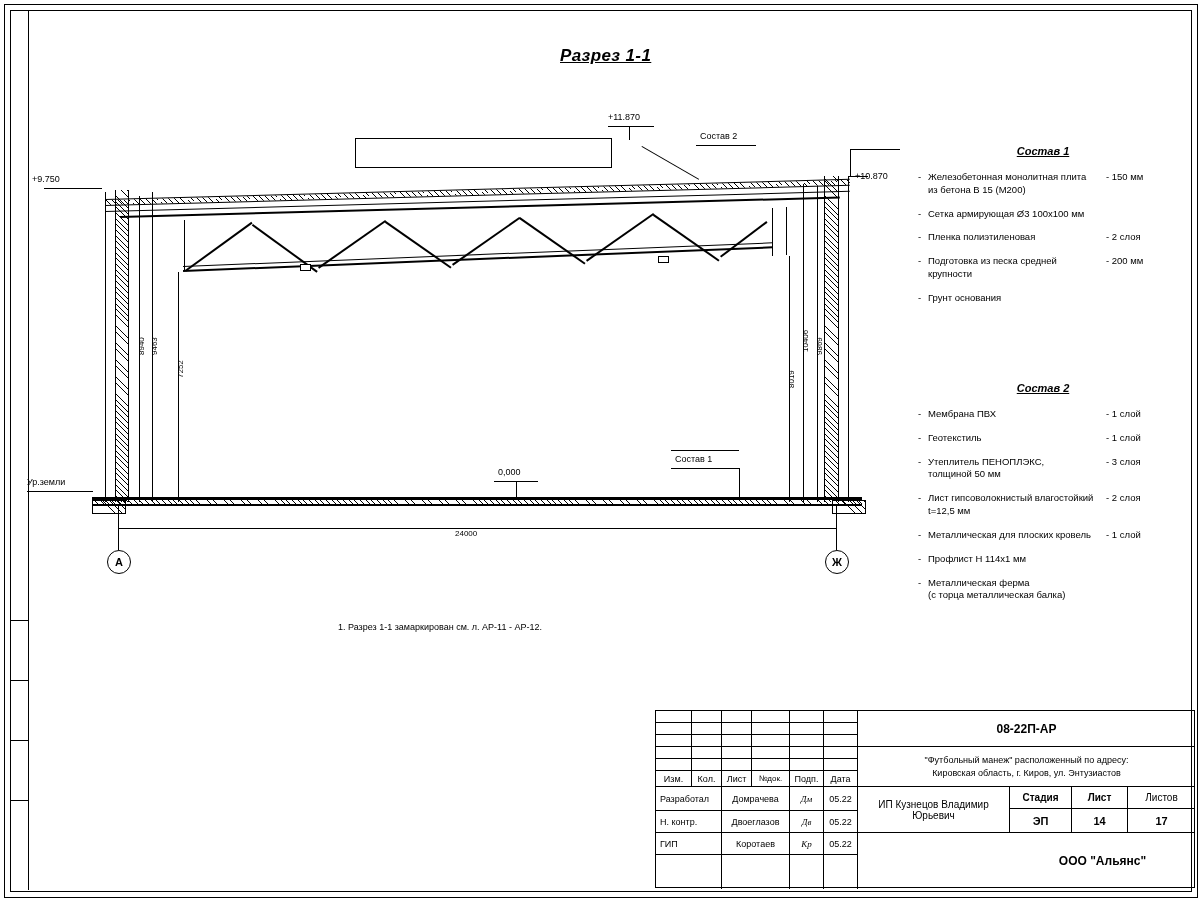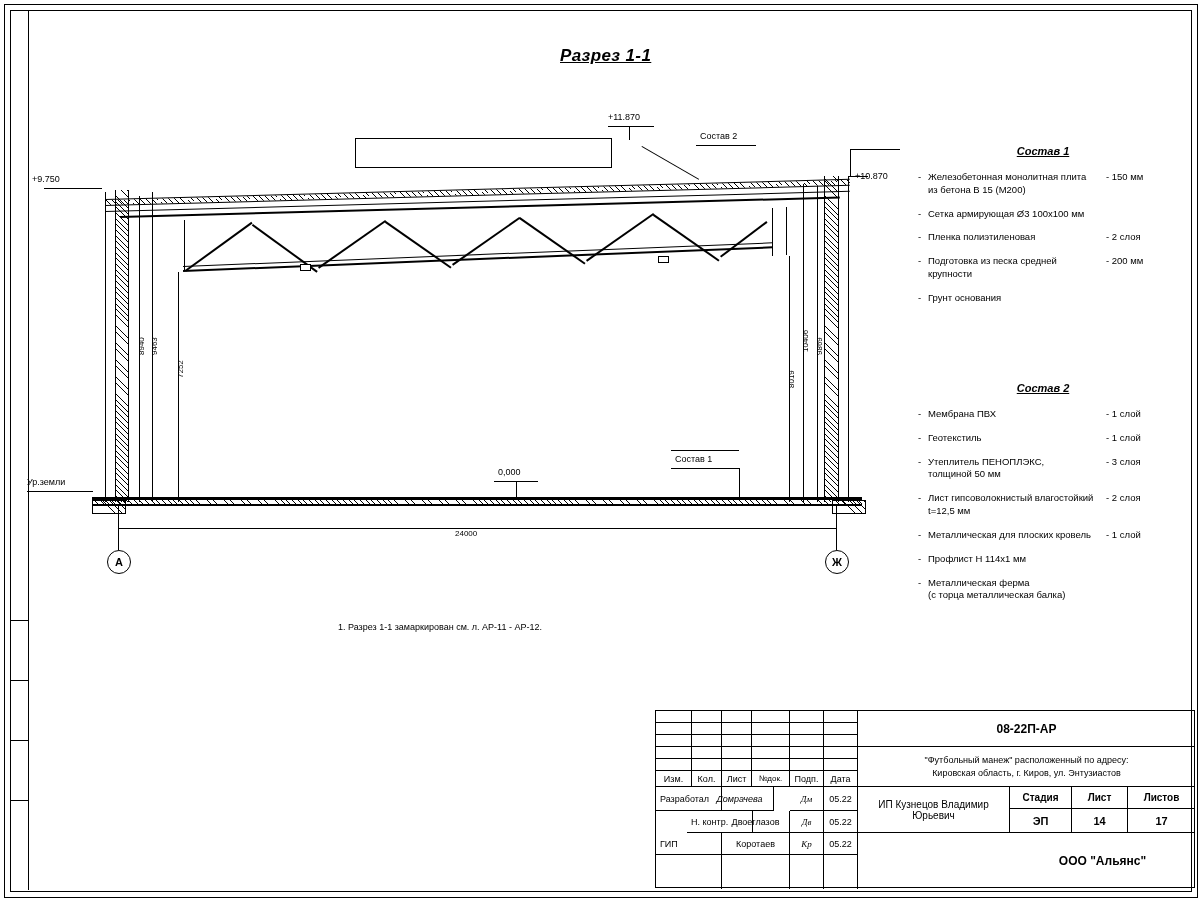--- a/index.html
+++ b/index.html
@@ -298,25 +298,25 @@
     <div class="cell" style="left:168px;top:48px;width:34px;height:12px;"></div>
 
     <div class="cell" style="left:0;top:60px;width:36px;height:16px;font-weight:normal;">Изм.</div>
     <div class="cell" style="left:36px;top:60px;width:30px;height:16px;">Кол.</div>
     <div class="cell" style="left:66px;top:60px;width:30px;height:16px;">Лист</div>
     <div class="cell" style="left:96px;top:60px;width:38px;height:16px;font-size:8px;">№док.</div>
     <div class="cell" style="left:134px;top:60px;width:34px;height:16px;">Подп.</div>
     <div class="cell" style="left:168px;top:60px;width:34px;height:16px;">Дата</div>
 
     <div class="cell" style="left:0;top:76px;width:66px;height:24px;justify-content:flex-start;padding-left:4px;">Разработал</div>
-    <div class="cell" style="left:50px;top:76px;width:68px;height:24px;font-style:italic;">Домрачева</div>
+    <div class="cell" style="left:66px;top:76px;width:68px;height:24px;">Домрачева</div>
     <div class="cell sig" style="left:134px;top:76px;width:34px;height:24px;">Дм</div>
     <div class="cell" style="left:168px;top:76px;width:34px;height:24px;">05.22</div>
 
-    <div class="cell" style="left:0;top:100px;width:66px;height:22px;justify-content:flex-start;padding-left:4px;margin-left:31px;">Н. контр.</div>
+    <div class="cell" style="left:0;top:100px;width:66px;height:22px;justify-content:flex-start;padding-left:4px;">Н. контр.</div>
     <div class="cell" style="left:66px;top:100px;width:68px;height:22px;">Двоеглазов</div>
     <div class="cell sig" style="left:134px;top:100px;width:34px;height:22px;">Дв</div>
     <div class="cell" style="left:168px;top:100px;width:34px;height:22px;">05.22</div>
 
     <div class="cell" style="left:0;top:122px;width:66px;height:22px;justify-content:flex-start;padding-left:4px;">ГИП</div>
     <div class="cell" style="left:66px;top:122px;width:68px;height:22px;">Коротаев</div>
     <div class="cell sig" style="left:134px;top:122px;width:34px;height:22px;">Кр</div>
     <div class="cell" style="left:168px;top:122px;width:34px;height:22px;">05.22</div>
 
     <div class="cell" style="left:0;top:144px;width:66px;height:34px;border-bottom:none;"></div>
@@ -329,21 +329,21 @@
     <div class="cell" style="left:202px;top:36px;width:337px;height:40px;border-right:none;flex-direction:column;line-height:1.35;font-size:9px;">
       <span>"Футбольный манеж" расположенный по адресу:</span>
       <span>Кировская область, г. Киров, ул. Энтузиастов</span>
     </div>
 
     <div class="cell" style="left:202px;top:76px;width:152px;height:46px;font-size:10px;">ИП Кузнецов Владимир Юрьевич</div>
 
 
     <div class="cell" style="left:354px;top:76px;width:62px;height:22px;font-weight:bold;font-size:10px;">Стадия</div>
     <div class="cell" style="left:416px;top:76px;width:56px;height:22px;font-weight:bold;font-size:10px;">Лист</div>
-    <div class="cell" style="left:472px;top:76px;width:67px;height:22px;font-weight:bold;font-size:10px;border-right:none;">Листов</div>
+    <div class="cell" style="left:472px;top:76px;width:67px;height:22px;font-weight:normal;font-size:10px;border-right:none;">Листов</div>
 
     <div class="cell" style="left:354px;top:98px;width:62px;height:24px;font-weight:bold;font-size:11px;">ЭП</div>
     <div class="cell" style="left:416px;top:98px;width:56px;height:24px;font-weight:bold;font-size:11px;">14</div>
     <div class="cell" style="left:472px;top:98px;width:67px;height:24px;font-weight:bold;font-size:11px;border-right:none;">17</div>
 
     <div class="cell" style="left:354px;top:122px;width:185px;height:56px;font-weight:bold;font-size:12px;border-right:none;border-bottom:none;">ООО "Альянс"</div>
   </div>
 
 </div>
 

